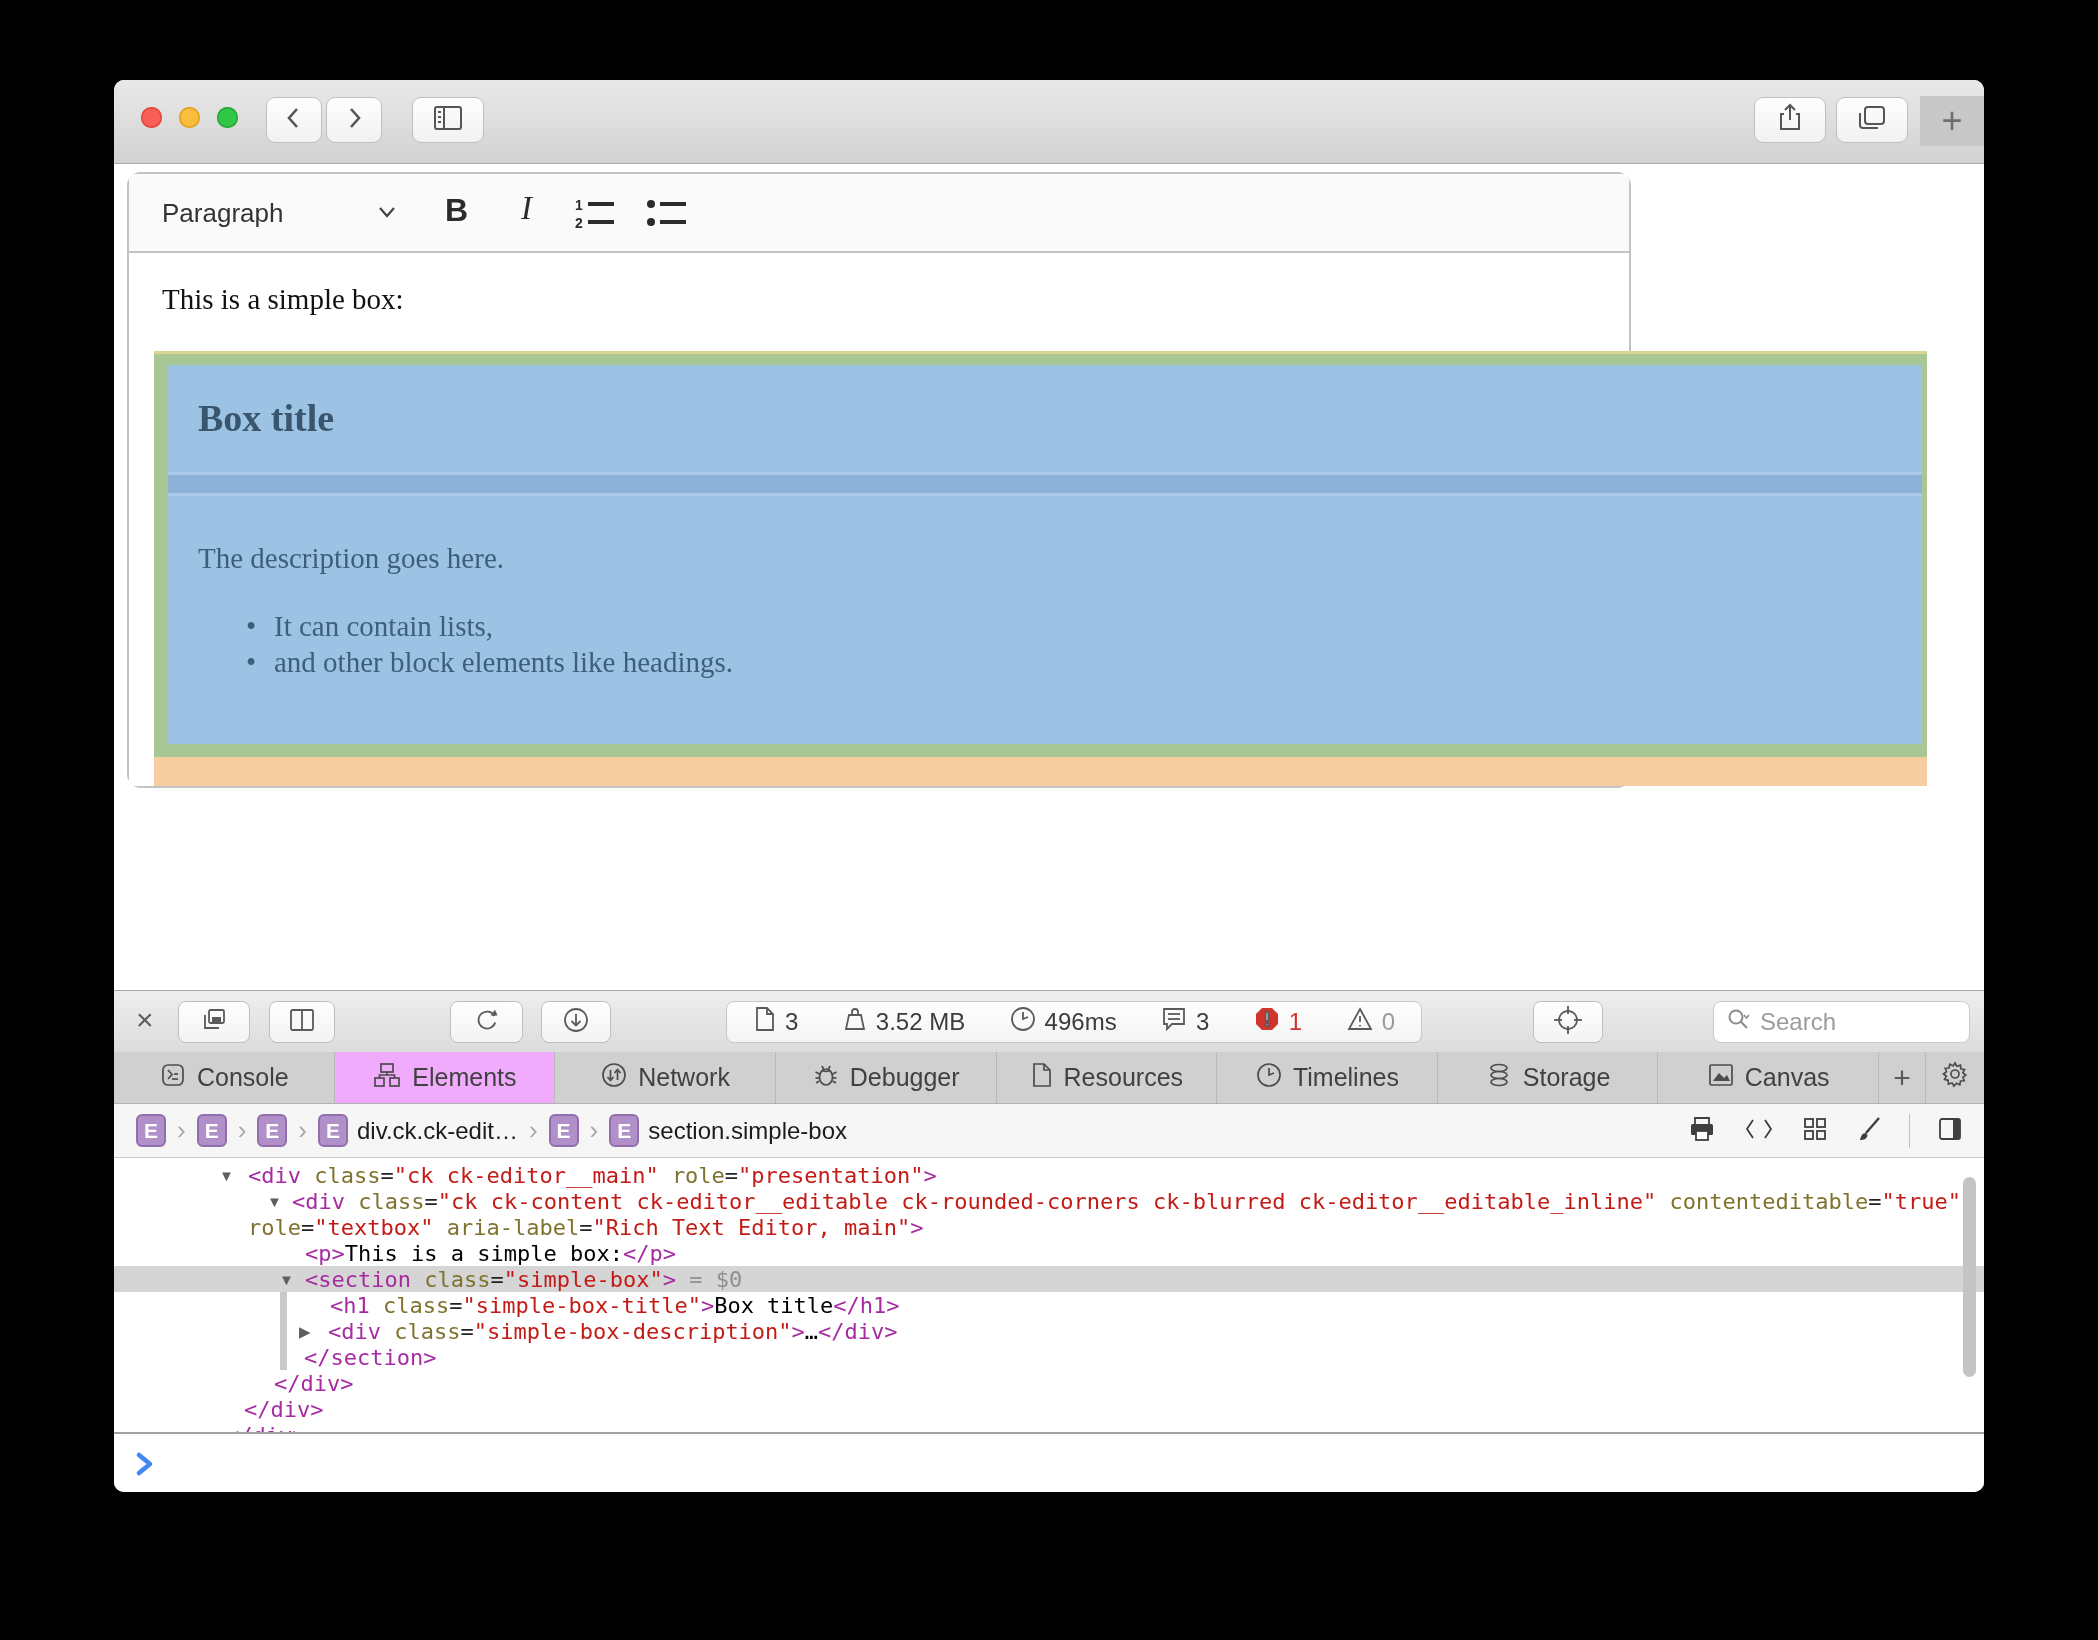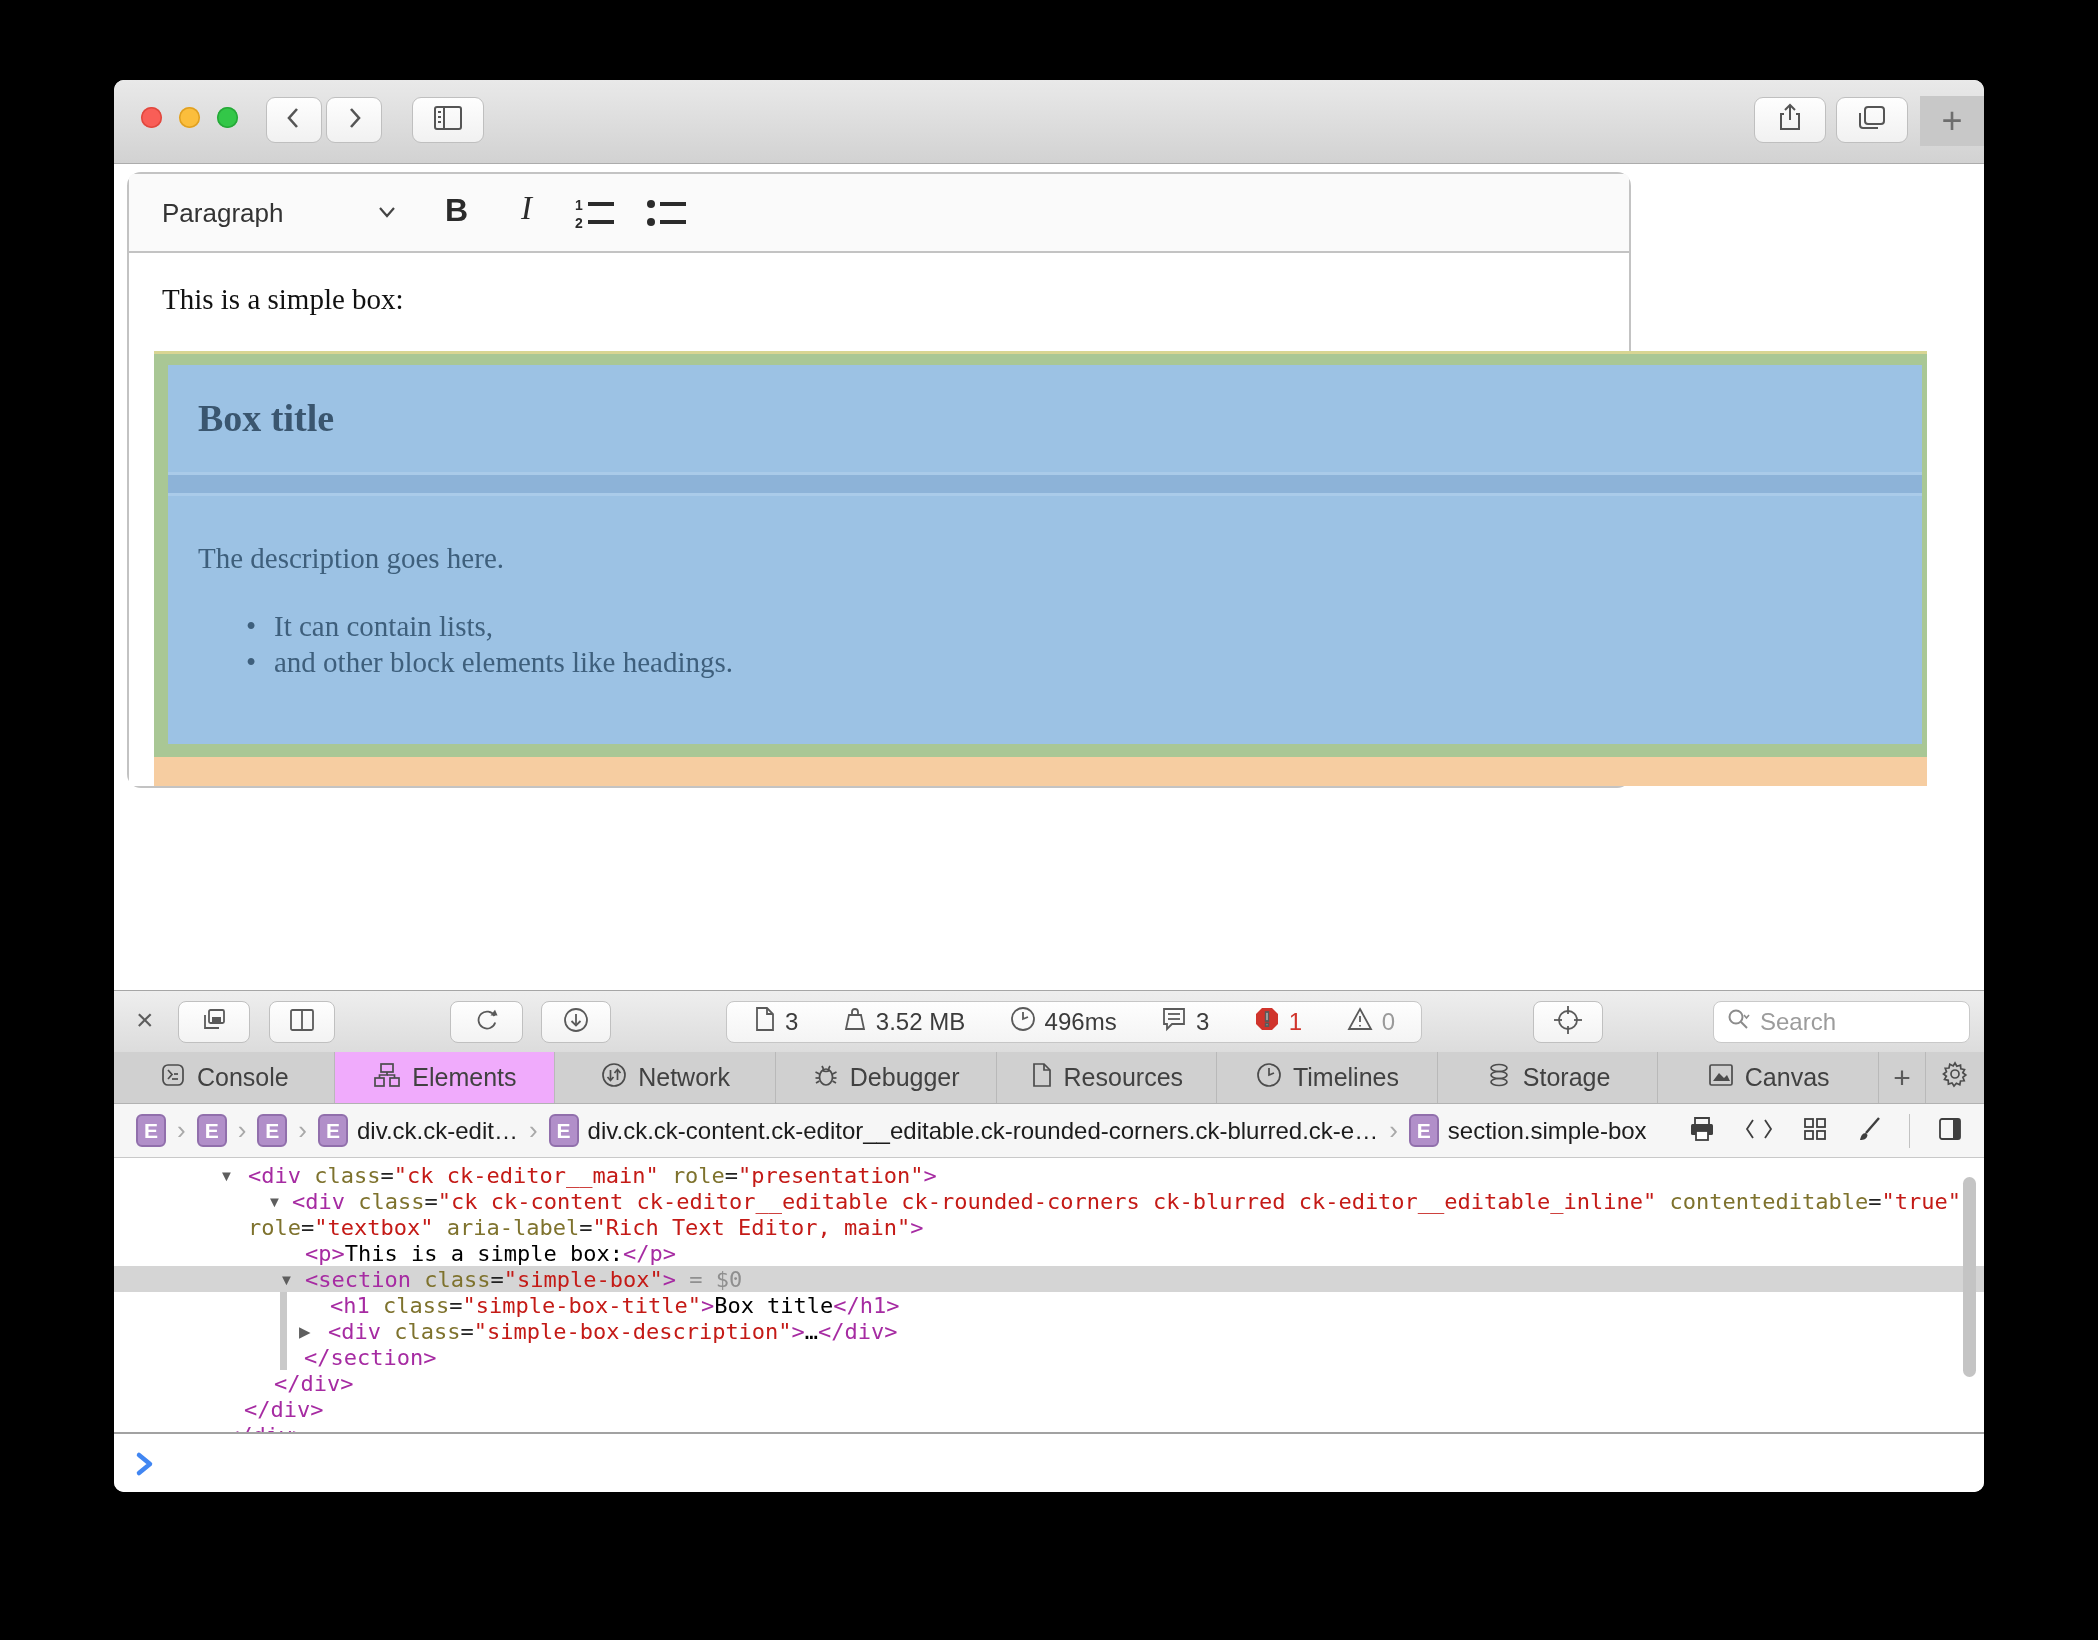--- a/index.html
+++ b/index.html
@@ -469,21 +469,20 @@
     <span class="csep">›</span>
     <span class="ebadge">E</span>
     <span class="csep">›</span>
     <span class="crumb">
       <span class="ebadge">E</span>
       <span>div.ck.ck-edit…</span>
     </span>
     <span class="csep">›</span>
     <span class="crumb">
       <span class="ebadge">E</span>
-      <span>div.ck.ck-content.ck-editor__editable.ck-rounded-corners.ck-blurred.ck-e…</span>
     </span>
     <span class="csep">›</span>
     <span class="crumb">
       <span class="ebadge">E</span>
       <span>section.simple-box</span>
     </span>
 
     <span class="crumb-icons">
       <span>
         <svg width="30" height="28" viewBox="0 0 30 28">

